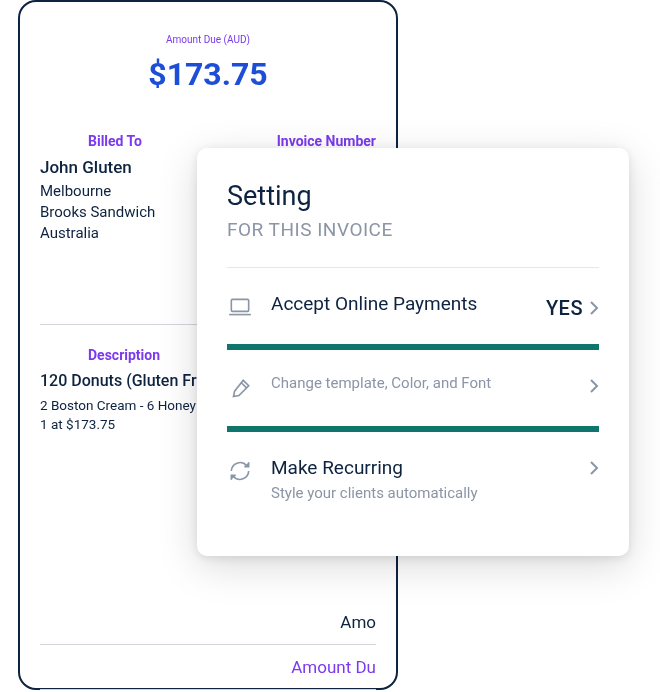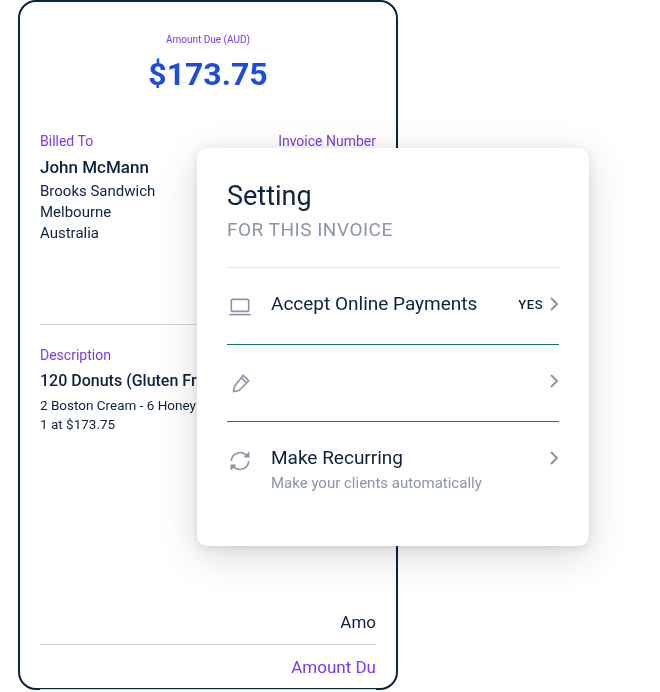--- a/index.html
+++ b/index.html
@@ -45,22 +45,23 @@
       display: flex;
       justify-content: space-between;
       padding-bottom: 20px;
     }
     .billed-to-section {
       flex: 1;
     }
     .section-label {
       color: #7c3aed;
       font-size: 14px;
-      font-weight: 400;
+      font-weight: 700;
       margin-bottom: 8px;
+      margin-left: 48px;
     }
     .billed-name {
       color: #0d2340;
       font-size: 17px;
       font-weight: 500;
       margin-bottom: 4px;
     }
     .billed-line {
       color: #0d2340;
       font-size: 15px;
@@ -106,21 +107,21 @@
       font-weight: 400;
       border-top: 1px solid #d1d5db;
       border-bottom: 1px solid #d1d5db;
       padding: 12px 0;
       margin-top: 4px;
     }
     .settings-panel {
       position: absolute;
       left: 197px;
       top: 148px;
-      width: 392px;
+      width: 432px;
       background: #fff;
       border-radius: 10px;
       box-shadow: 0 10px 40px rgba(0,0,0,0.15), 0 2px 10px rgba(0,0,0,0.1);
       padding: 32px 30px 30px 30px;
     }
     .settings-title {
       color: #0d2340;
       font-size: 27px;
       font-weight: 400;
       margin-bottom: 6px;
@@ -133,21 +134,21 @@
       margin-bottom: 26px;
     }
     .settings-divider-top {
       border-top: 1px solid #e5e7eb;
       margin-bottom: 0;
     }
     .setting-item {
       display: flex;
       align-items: flex-start;
       padding: 24px 0;
-      border-bottom: 1px solid #0f766e;
+      border-bottom: 6px solid #0f766e;
       cursor: pointer;
     }
     .setting-item:last-child {
       border-bottom: none;
     }
     .setting-icon {
       width: 26px;
       height: 26px;
       flex-shrink: 0;
       margin-right: 18px;
@@ -171,21 +172,21 @@
       font-weight: 400;
     }
     .setting-action {
       display: flex;
       align-items: center;
       flex-shrink: 0;
       margin-top: 4px;
     }
     .setting-yes {
       color: #0d2340;
-      font-size: 13px;
+      font-size: 20px;
       font-weight: 500;
       margin-right: 6px;
       letter-spacing: 0.5px;
     }
     .chevron {
       color: #8b95a5;
       display: inline-flex;
     }
     .chevron svg {
       width: 10px;
@@ -197,23 +198,23 @@
 
 <div class="invoice-card">
   <div class="amount-due-header">
     <div class="amount-due-label">Amount Due (AUD)</div>
     <div class="amount-due-value">$173.75</div>
   </div>
 
   <div class="billing-row">
     <div class="billed-to-section">
       <div class="section-label">Billed To</div>
-      <div class="billed-name">John McMann</div>
+      <div class="billed-name">John Gluten</div>
+      <div class="billed-line">Melbourne</div>
       <div class="billed-line">Brooks Sandwich</div>
-      <div class="billed-line">Melbourne</div>
       <div class="billed-line">Australia</div>
     </div>
     <div class="invoice-number-section">
       <div class="section-label">Invoice Number</div>
     </div>
   </div>
 
   <div class="description-section">
     <div class="section-label">Description</div>
     <div class="desc-title">120 Donuts (Gluten Fr</div>
@@ -253,20 +254,21 @@
   </div>
 
   <div class="setting-item">
     <div class="setting-icon">
       <svg viewBox="0 0 24 24" fill="none" stroke="#8b95a5" stroke-width="1.5">
         <path d="M15 4l5 5-9 9-5 1 1-5 8-10z"></path>
         <path d="M13 6l5 5"></path>
       </svg>
     </div>
     <div class="setting-content">
+      <div class="setting-desc">Change template, Color, and Font</div>
     </div>
     <div class="setting-action">
       <span class="chevron">
         <svg viewBox="0 0 10 16" fill="none" stroke="#8b95a5" stroke-width="2">
             <polyline points="2,2 8,8 2,14"></polyline>
           </svg>
       </span>
     </div>
   </div>
 
@@ -274,21 +276,21 @@
     <div class="setting-icon">
       <svg viewBox="0 0 24 24" fill="none" stroke="#8b95a5" stroke-width="1.5">
         <path d="M4 12a8 8 0 0 1 14-5l2-1"></path>
         <polyline points="20,4 20,8 16,8" fill="#8b95a5"></polyline>
         <path d="M20 12a8 8 0 0 1-14 5l-2 1"></path>
         <polyline points="4,20 4,16 8,16" fill="#8b95a5"></polyline>
       </svg>
     </div>
     <div class="setting-content">
       <div class="setting-title">Make Recurring</div>
-      <div class="setting-desc">Make your clients automatically</div>
+      <div class="setting-desc">Style your clients automatically</div>
     </div>
     <div class="setting-action">
       <span class="chevron">
         <svg viewBox="0 0 10 16" fill="none" stroke="#8b95a5" stroke-width="2">
             <polyline points="2,2 8,8 2,14"></polyline>
           </svg>
       </span>
     </div>
   </div>
 </div>

